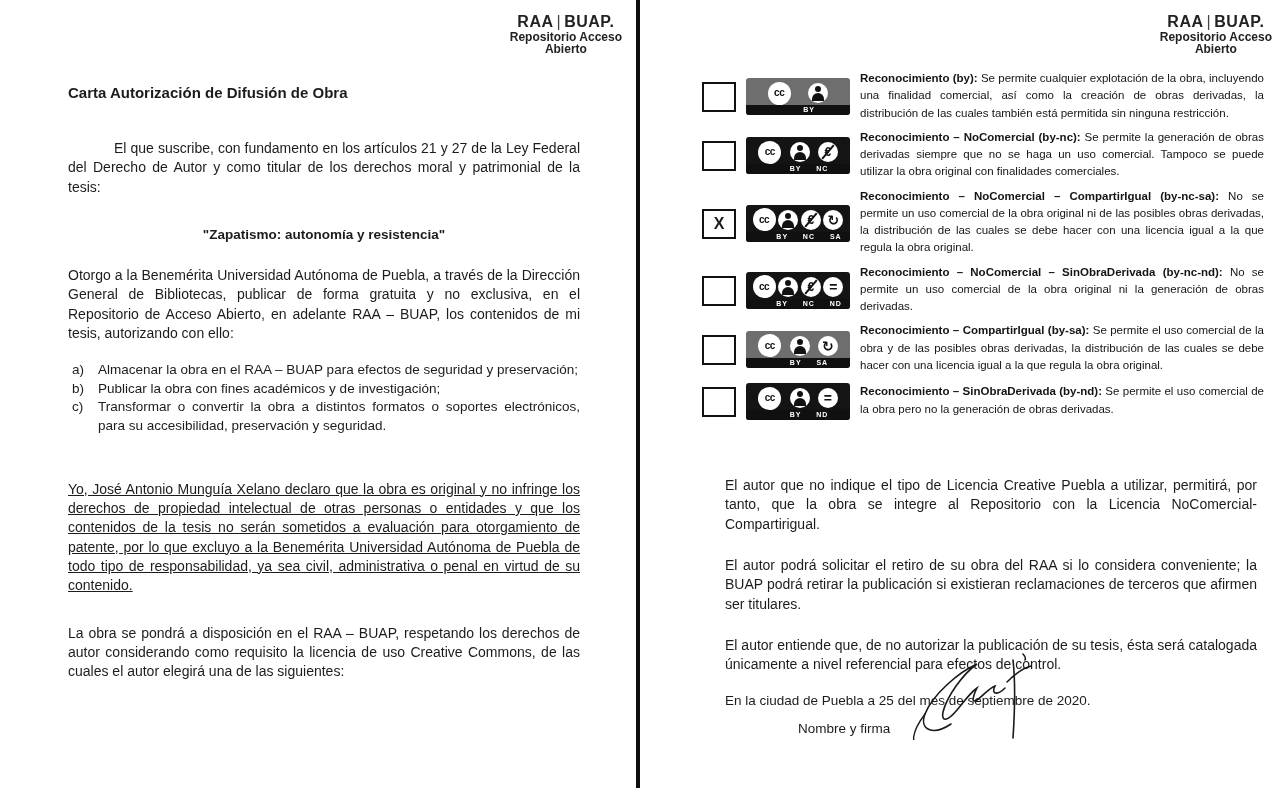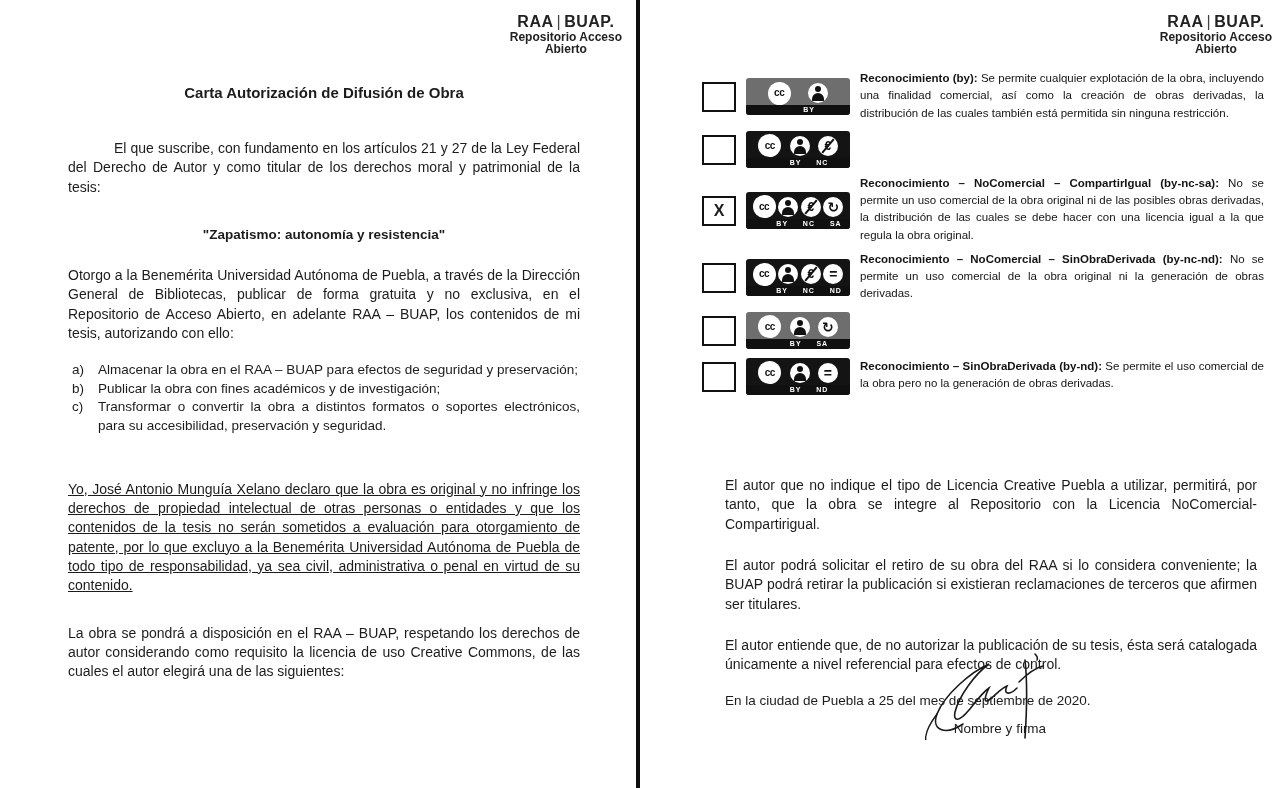--- a/index.html
+++ b/index.html
@@ -16,21 +16,21 @@
   
   .logo{position:absolute;top:14px;text-align:center;line-height:1.05;color:#222;}
   .logo .l1{font-size:16px;font-weight:700;letter-spacing:.5px;}
   .logo .l1 .sep{font-weight:300;padding:0 3px;color:#444;}
   .logo .l2,.logo .l3{font-size:12px;font-weight:700;}
   .page-left .logo{right:14px;}
   .page-right .logo{right:8px;}
 
   
   .lcol{position:absolute;left:68px;top:0;width:512px;}
-  .doc-title{margin-top:84px;text-align:center;font-weight:700;font-size:15px;}
+  .doc-title{margin-top:84px;font-weight:700;font-size:15px;}
   .para{font-size:14px;line-height:1.38;text-align:justify;}
   .p-first{margin-top:38px;text-indent:46px;}
   .thesis{margin-top:30px;text-align:center;font-weight:700;font-size:13.5px;}
   .p-otorgo{margin-top:24px;}
   .abc-list{margin-top:18px;}
   .abc-item{display:flex;font-size:13.5px;line-height:1.38;}
   .abc-item .marker{width:26px;flex:0 0 26px;text-align:left;padding-left:4px;}
   .abc-item .txt{flex:1;text-align:justify;}
   .p-yo{margin-top:44px;text-decoration:underline;}
   .p-obra{margin-top:28px;}
@@ -59,21 +59,21 @@
     color:#fff;font-size:7px;font-weight:700;text-align:center;letter-spacing:1px;word-spacing:12px;
     padding-left:22px;line-height:10px;border-radius:0 0 3px 3px;}
   .lic-text{flex:1;font-size:11.5px;line-height:1.5;text-align:justify;color:#141414;}
   .lic-text .ttl{font-weight:700;}
 
   
   .rcol{position:absolute;left:85px;top:462px;width:532px;}
   .rcol .para{margin-bottom:22px;}
   .date-line{font-size:13.5px;margin-top:-4px;}
 
-  .sig-block{position:absolute;left:170px;top:652px;width:380px;text-align:center;}
+  .sig-block{position:absolute;left:158px;top:652px;width:380px;}
   .sig-svg{display:block;margin:0 auto -20px auto;}
   .sig-label,.sig-name{font-size:13.5px;line-height:1.35;}
 </style>
 </head>
 <body>
 
 <div class="page page-left">
   <div class="logo">
     <div class="l1">
       <span>RAA</span><span class="sep">|</span><span>BUAP.</span>
@@ -138,20 +138,23 @@
     <div class="lic-row">
       <div class="lic-check"></div>
       <div class="badge" style="background-color: rgb(20, 20, 20);">
         <div class="badge-icons">
           <span class="cir cir-cc g-cc"></span>
           <span class="cir cir-sm g-by"></span>
           <span class="cir cir-sm g-nc"></span>
         </div>
         <div class="badge-labels">BY NC</div>
       </div>
+      <div class="lic-text">
+        <span class="ttl">Reconocimiento – NoComercial (by-nc):</span><span> Se permite la generación de obras derivadas siempre que no se haga un uso comercial. Tampoco se puede utilizar la obra original con finalidades comerciales.</span>
+      </div>
     </div>
 
     <div class="lic-row">
       <div class="lic-check">X</div>
       <div class="badge" style="background-color: rgb(20, 20, 20);">
         <div class="badge-icons">
           <span class="cir cir-cc g-cc"></span>
           <span class="cir cir-sm g-by"></span>
           <span class="cir cir-sm g-nc"></span>
           <span class="cir cir-sm g-sa"></span>
@@ -181,20 +184,23 @@
 
     <div class="lic-row">
       <div class="lic-check"></div>
       <div class="badge" style="background-color: rgb(110, 110, 110);">
         <div class="badge-icons">
           <span class="cir cir-cc g-cc"></span>
           <span class="cir cir-sm g-by"></span>
           <span class="cir cir-sm g-sa"></span>
         </div>
         <div class="badge-labels">BY SA</div>
+      </div>
+      <div class="lic-text">
+        <span class="ttl">Reconocimiento – CompartirIgual (by-sa):</span><span> Se permite el uso comercial de la obra y de las posibles obras derivadas, la distribución de las cuales se debe hacer con una licencia igual a la que regula la obra original.</span>
       </div>
     </div>
 
     <div class="lic-row">
       <div class="lic-check"></div>
       <div class="badge" style="background-color: rgb(20, 20, 20);">
         <div class="badge-icons">
           <span class="cir cir-cc g-cc"></span>
           <span class="cir cir-sm g-by"></span>
           <span class="cir cir-sm g-nd"></span>

